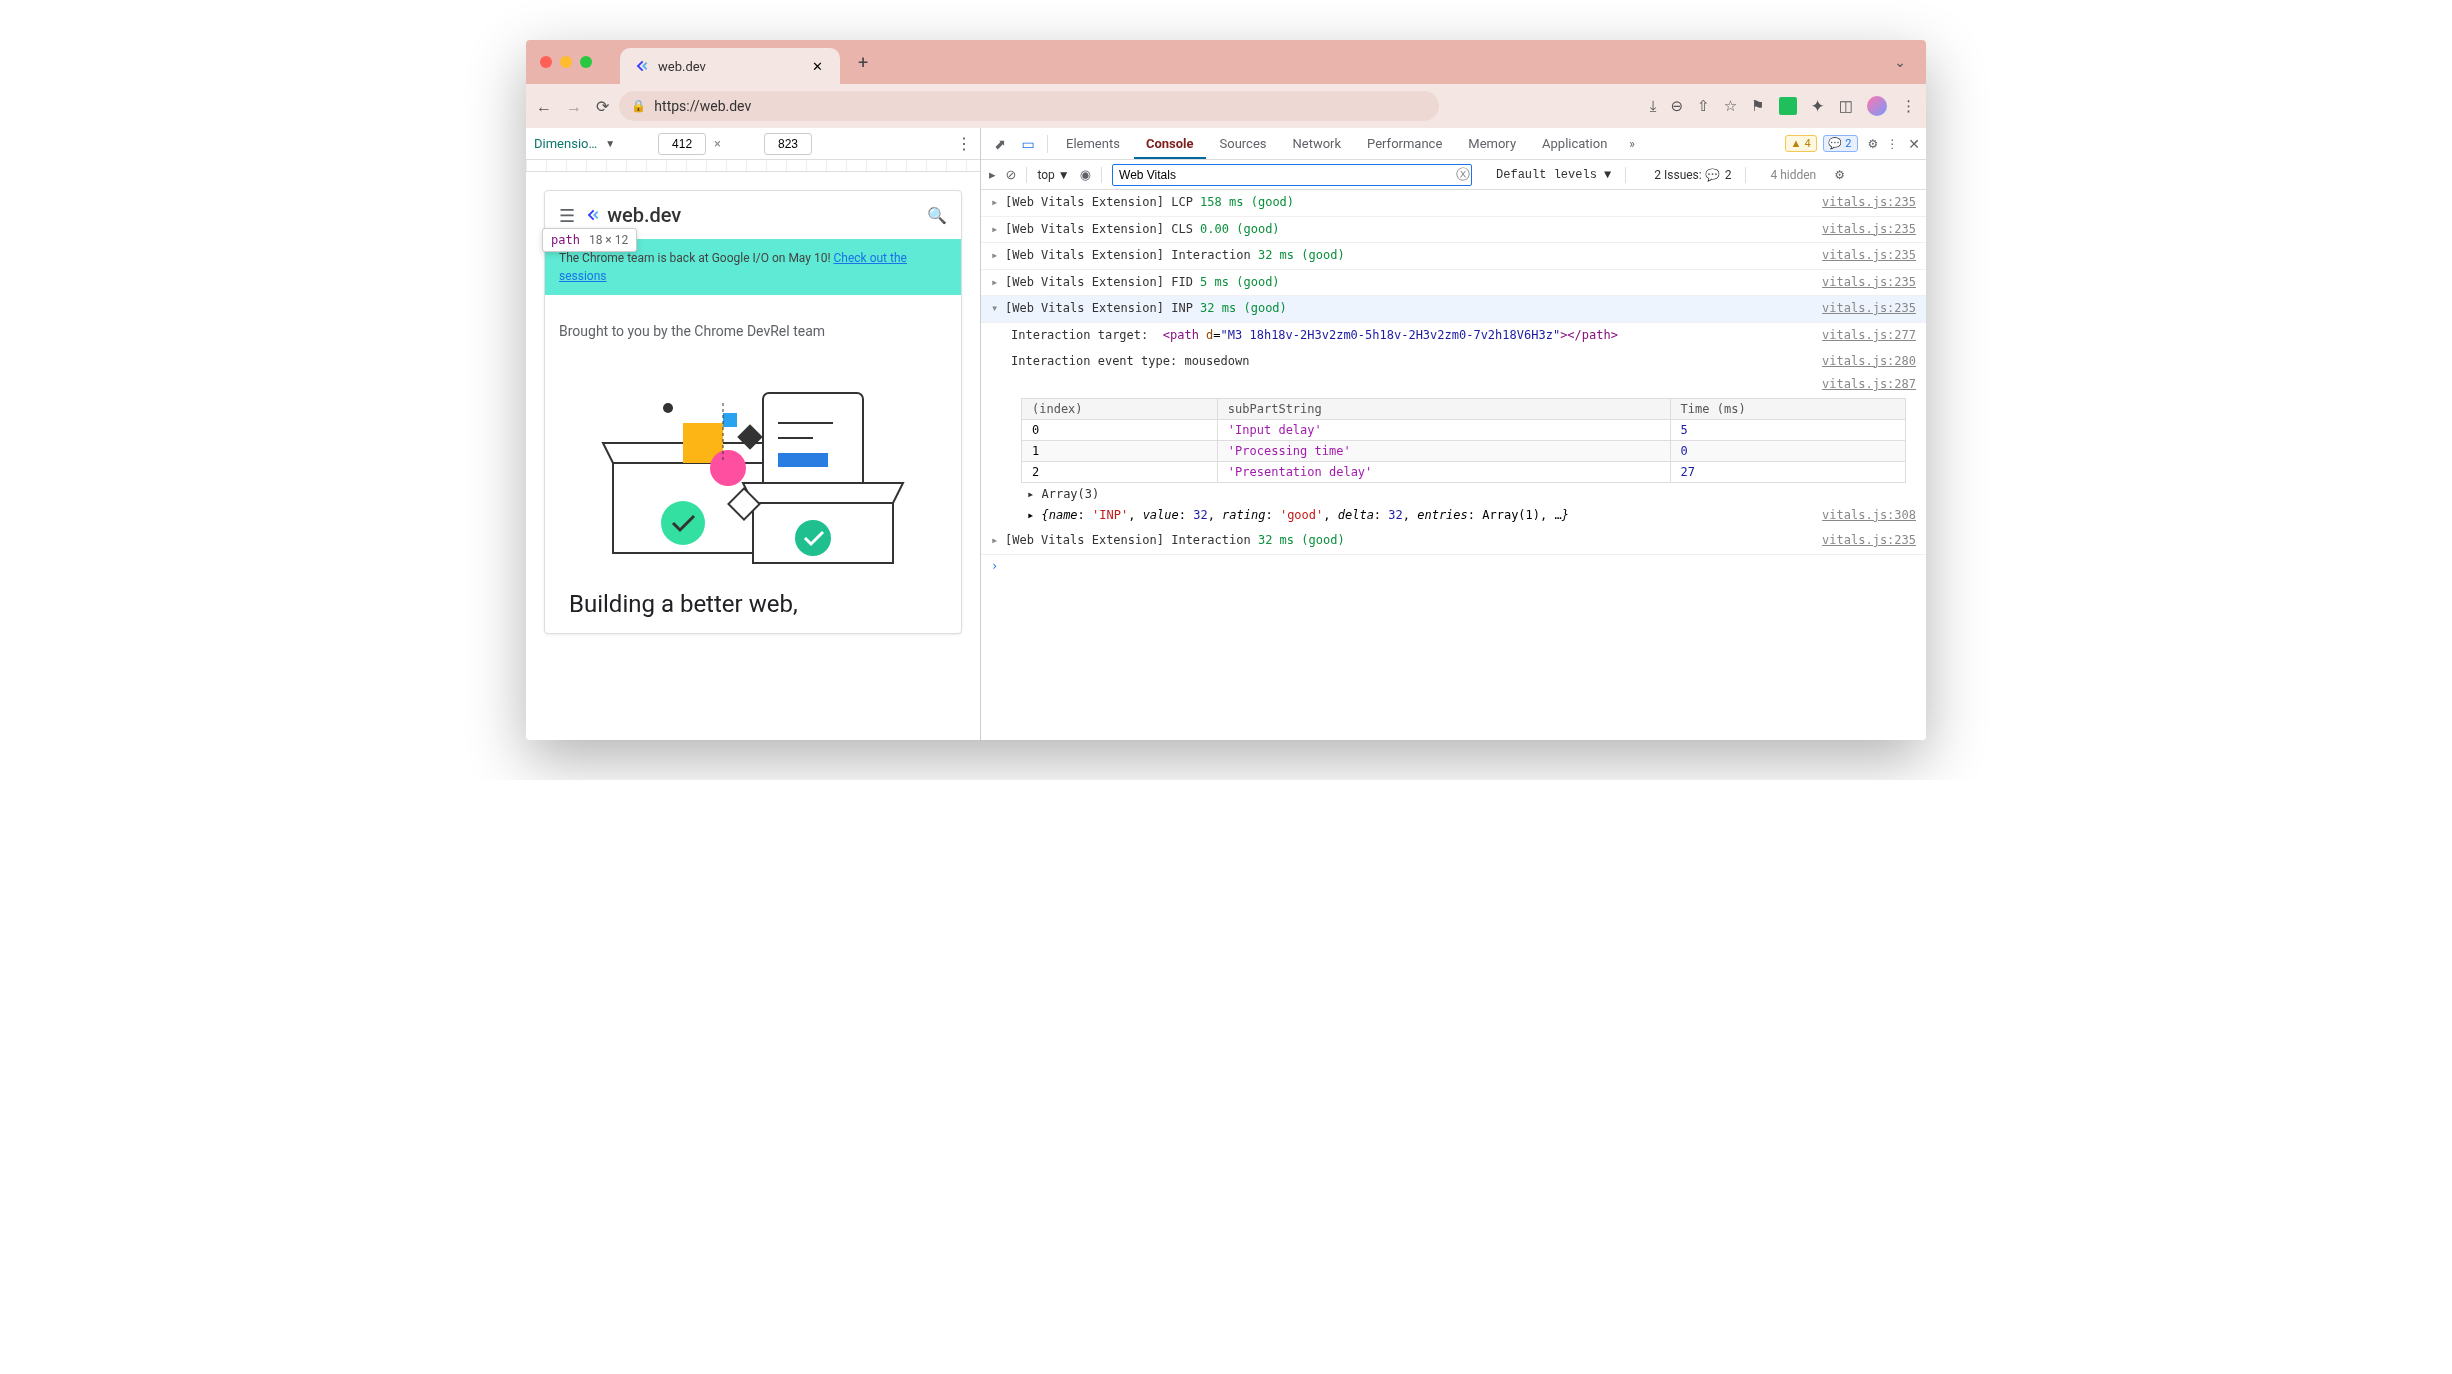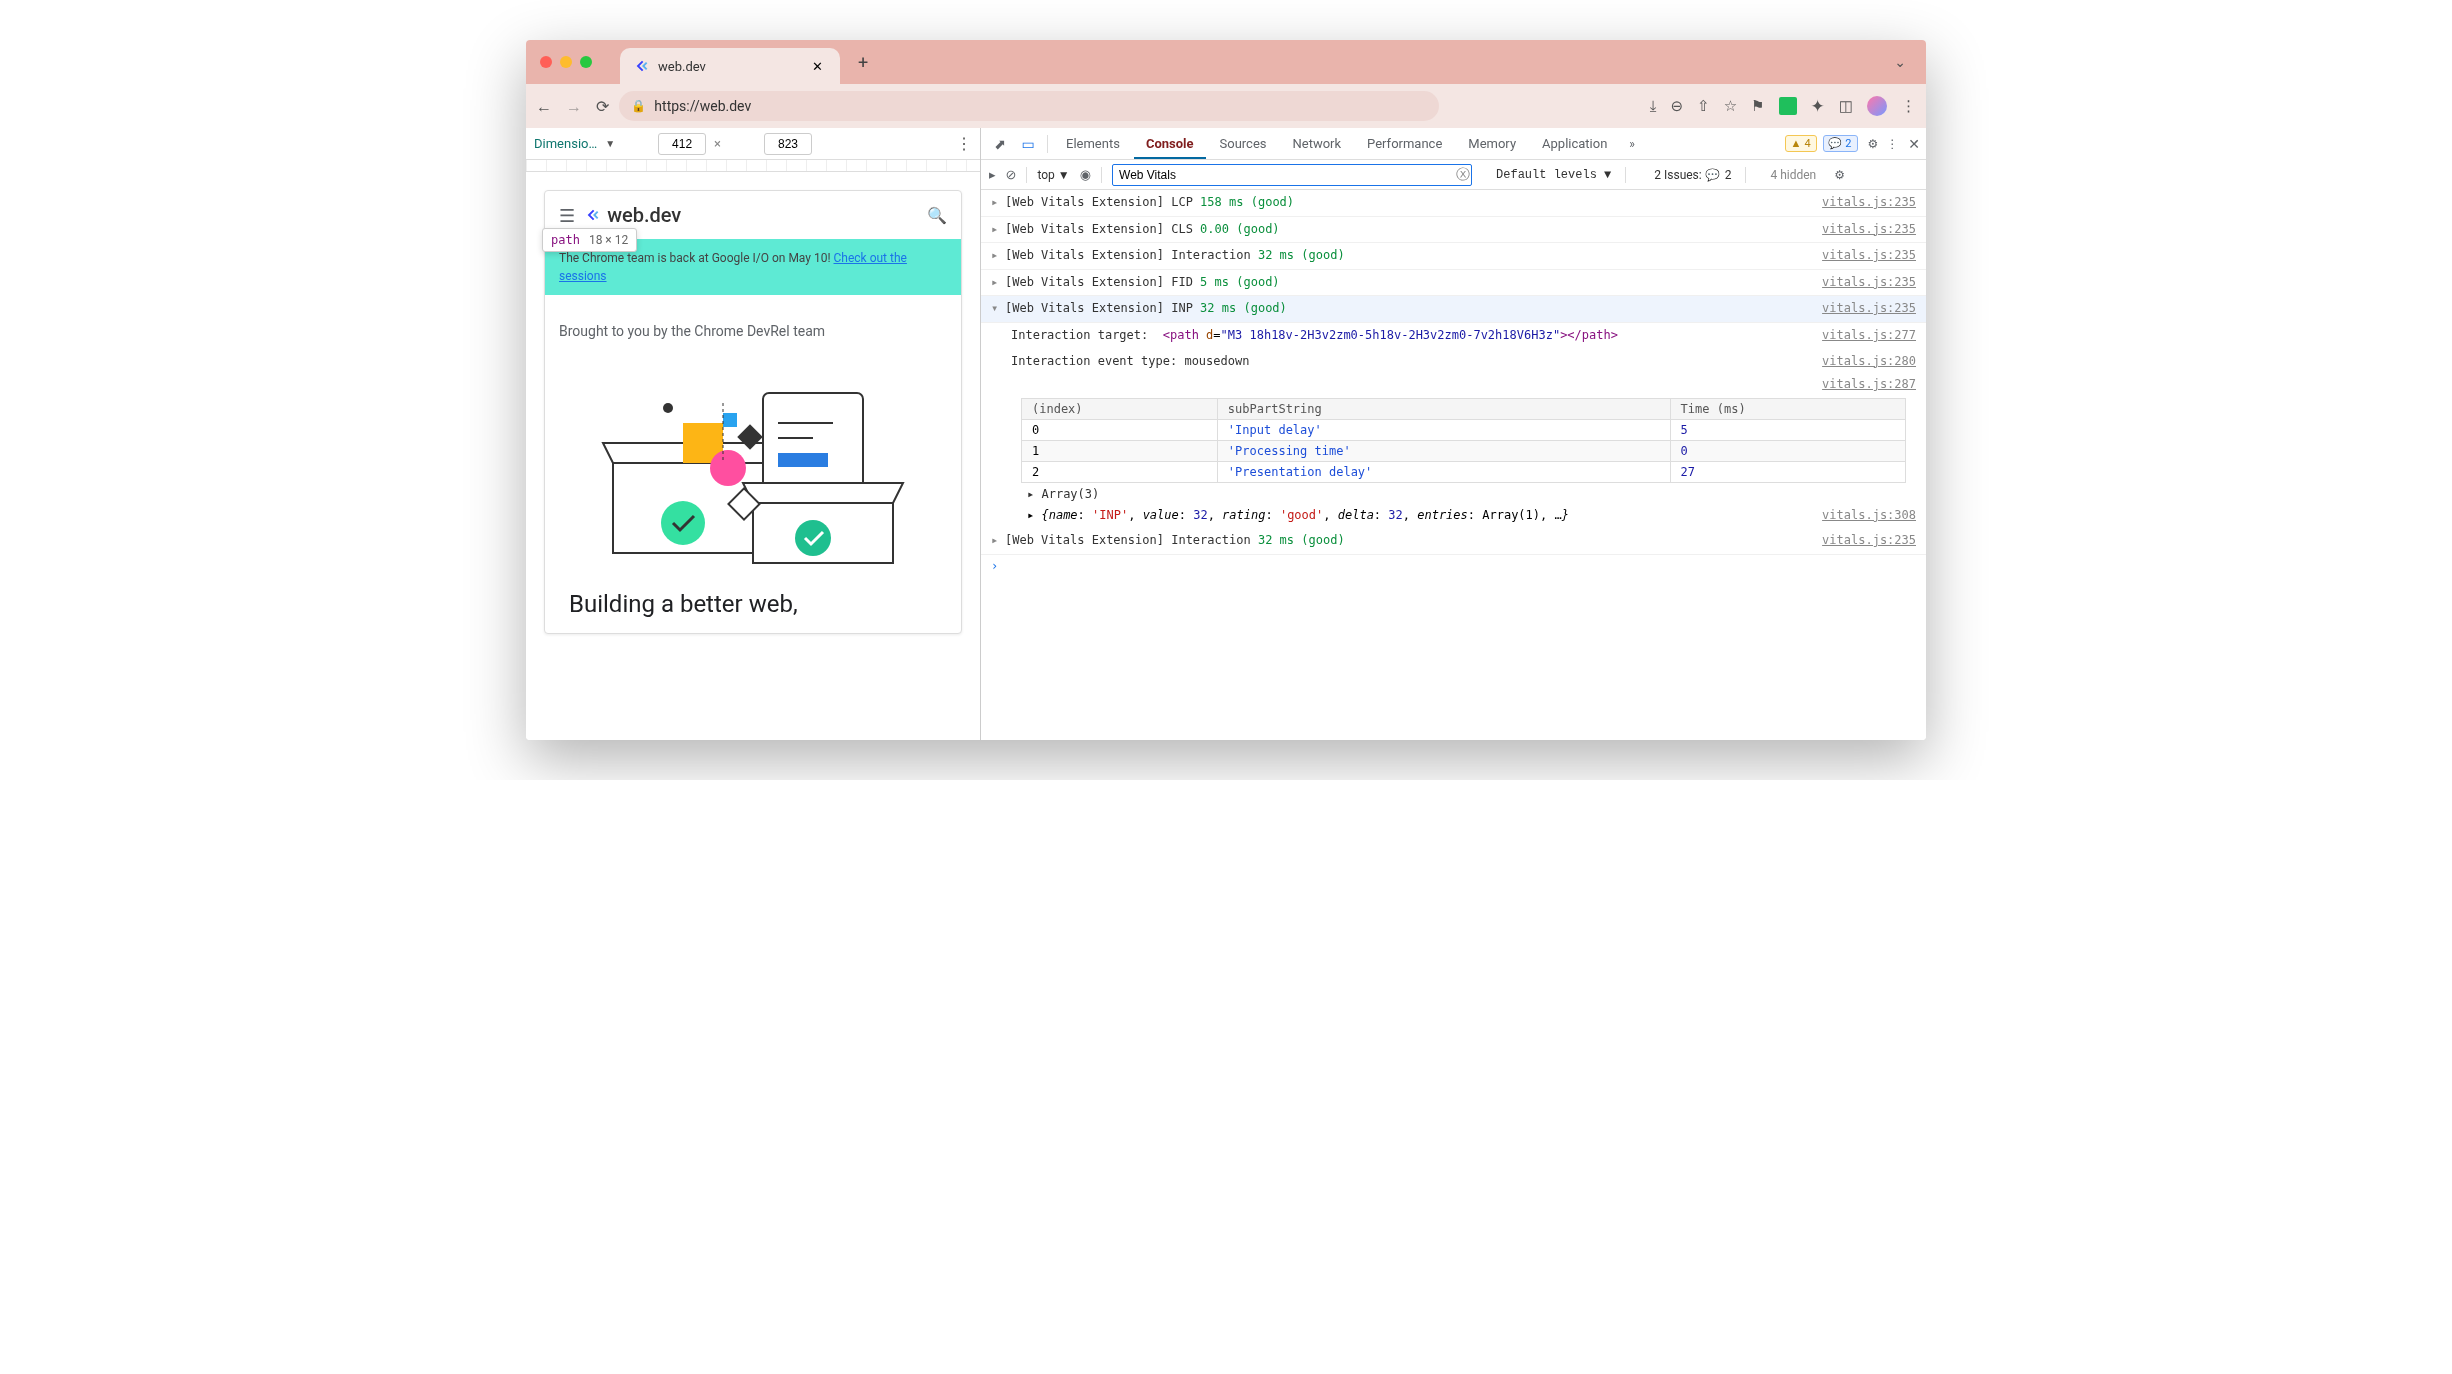--- a/index.html
+++ b/index.html
@@ -93,21 +93,21 @@
 .nested-row .label { color: #333; }
 .nested-row .html-tag { color: #881280; }
 .nested-row .html-attr { color: #994500; }
 .nested-row .html-val { color: #1a1aa6; }
 .nested-row .src { margin-left: auto; color: #888; text-decoration: underline; cursor: pointer; }
 
 .ctable { margin: 2px 10px 2px 40px; border: 1px solid #ddd; border-collapse: collapse; width: calc(100% - 60px); }
 .ctable th, .ctable td { border: 1px solid #ddd; padding: 3px 10px; text-align: left; font-size: 12px; }
 .ctable th { background: #f5f5f5; color: #555; font-weight: normal; }
 .ctable tbody tr:nth-child(even) { background: #f9f9f9; }
-.ctable .str { color: #1d4ed8; }
+.ctable .str { color: #a21caf; }
 .ctable .num { color: #1a1aa6; }
 .array-exp { padding: 2px 10px 2px 46px; color: #333; }
 .prompt { padding: 4px 10px; color: #1a73e8; }
 
 svg.fav { width: 16px; height: 16px; }
 </style>
 </head>
 <body>
 
 <div class="window">

